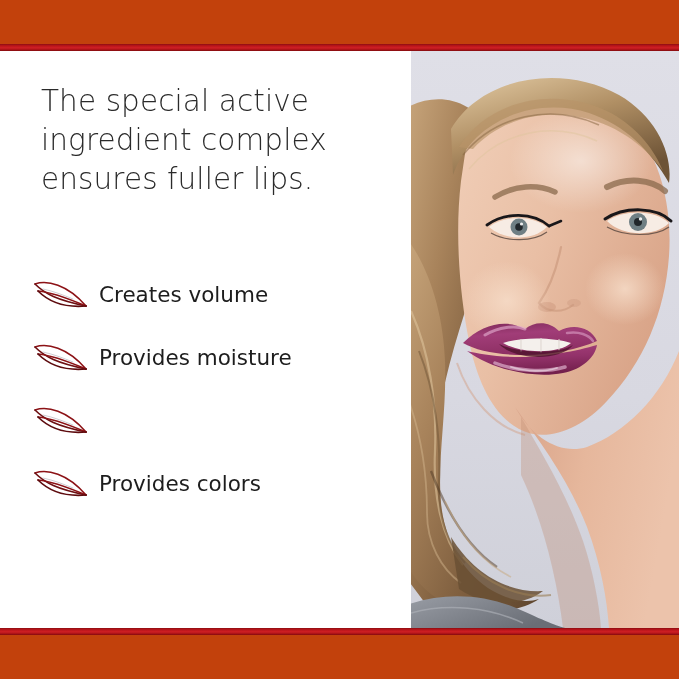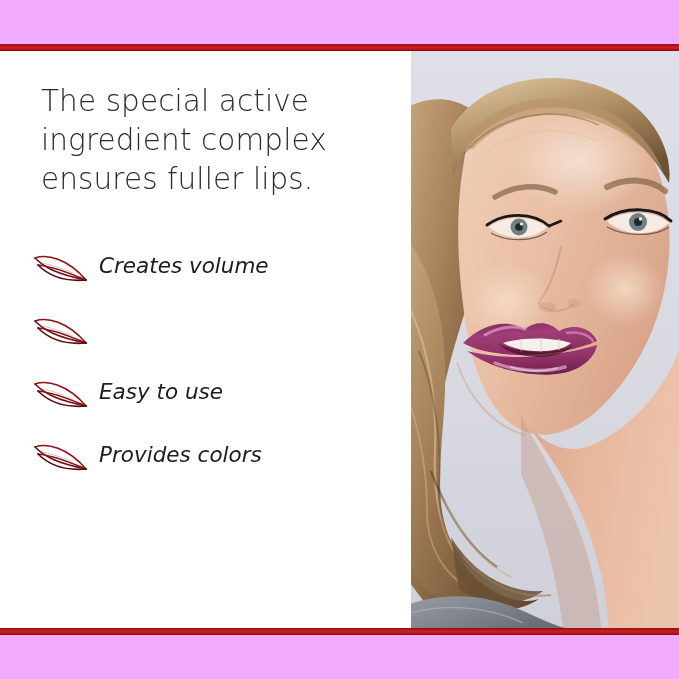--- a/index.html
+++ b/index.html
@@ -11,21 +11,21 @@
   body {
     width: 679px;
     height: 679px;
     overflow: hidden;
     font-family: "Liberation Sans", "DejaVu Sans", sans-serif;
   }
   .banner {
     position: relative;
     width: 679px;
     height: 679px;
-    background: #f0abfc;
+    background: #c2410c;
     box-sizing: border-box;
   }
   
   .rule {
     position: absolute;
     left: 0;
     width: 679px;
     height: 7px;
     background: linear-gradient(to bottom,
                 #8d0d11 0%, #b9141a 25%, #cf1f24 55%, #a51015 85%, #7d0b0f 100%);
@@ -62,22 +62,21 @@
     top: 198px;
     width: 360px;
     margin: 0;
     padding: 0;
     list-style: none;
   }
   .feature {
     position: relative;
     height: 63px;
     display: flex;
-    align-items: flex-start;
-    font-style: italic;
+    align-items: flex-end;
   }
   .leaf-icon {
     width: 56px;
     height: 34px;
     flex: 0 0 56px;
     margin-top: 3px;
   }
   .feature-label {
     margin-left: 10px;
     font-size: 21.5px;
@@ -127,31 +126,31 @@
       </li>
 
       <li class="feature">
         <svg class="leaf-icon" viewBox="0 0 56 34">
           <path d="M2 6 C14 2 34 6 53 28" fill="none" stroke="#8c1216" stroke-width="1.6" stroke-linecap="round"></path>
           <path d="M2 6 C12 16 24 22 53 28" fill="none" stroke="#6d0f12" stroke-width="1.6" stroke-linecap="round"></path>
           <path d="M5 13 C18 14 34 20 53 28" fill="none" stroke="#8c1216" stroke-width="1.5" stroke-linecap="round"></path>
           <path d="M5 13 C16 24 30 30 53 28" fill="none" stroke="#5d0b0e" stroke-width="1.7" stroke-linecap="round"></path>
           <path d="M10 11 C20 13 30 17 40 21" fill="none" stroke="#b9b9c2" stroke-width="1" stroke-linecap="round" opacity="0.7"></path>
         </svg>
+        <span class="feature-label">Provides moisture</span>
       </li>
 
       <li class="feature">
         <svg class="leaf-icon" viewBox="0 0 56 34">
           <path d="M2 6 C14 2 34 6 53 28" fill="none" stroke="#8c1216" stroke-width="1.6" stroke-linecap="round"></path>
           <path d="M2 6 C12 16 24 22 53 28" fill="none" stroke="#6d0f12" stroke-width="1.6" stroke-linecap="round"></path>
           <path d="M5 13 C18 14 34 20 53 28" fill="none" stroke="#8c1216" stroke-width="1.5" stroke-linecap="round"></path>
           <path d="M5 13 C16 24 30 30 53 28" fill="none" stroke="#5d0b0e" stroke-width="1.7" stroke-linecap="round"></path>
           <path d="M10 11 C20 13 30 17 40 21" fill="none" stroke="#b9b9c2" stroke-width="1" stroke-linecap="round" opacity="0.7"></path>
         </svg>
-        <span class="feature-label">Easy to use</span>
       </li>
 
       <li class="feature">
         <svg class="leaf-icon" viewBox="0 0 56 34">
           <path d="M2 6 C14 2 34 6 53 28" fill="none" stroke="#8c1216" stroke-width="1.6" stroke-linecap="round"></path>
           <path d="M2 6 C12 16 24 22 53 28" fill="none" stroke="#6d0f12" stroke-width="1.6" stroke-linecap="round"></path>
           <path d="M5 13 C18 14 34 20 53 28" fill="none" stroke="#8c1216" stroke-width="1.5" stroke-linecap="round"></path>
           <path d="M5 13 C16 24 30 30 53 28" fill="none" stroke="#5d0b0e" stroke-width="1.7" stroke-linecap="round"></path>
           <path d="M10 11 C20 13 30 17 40 21" fill="none" stroke="#b9b9c2" stroke-width="1" stroke-linecap="round" opacity="0.7"></path>
         </svg>

